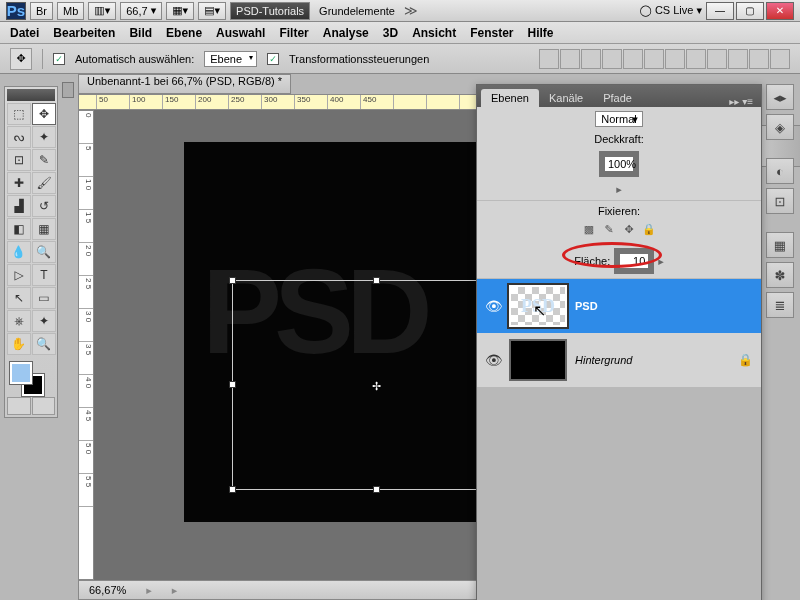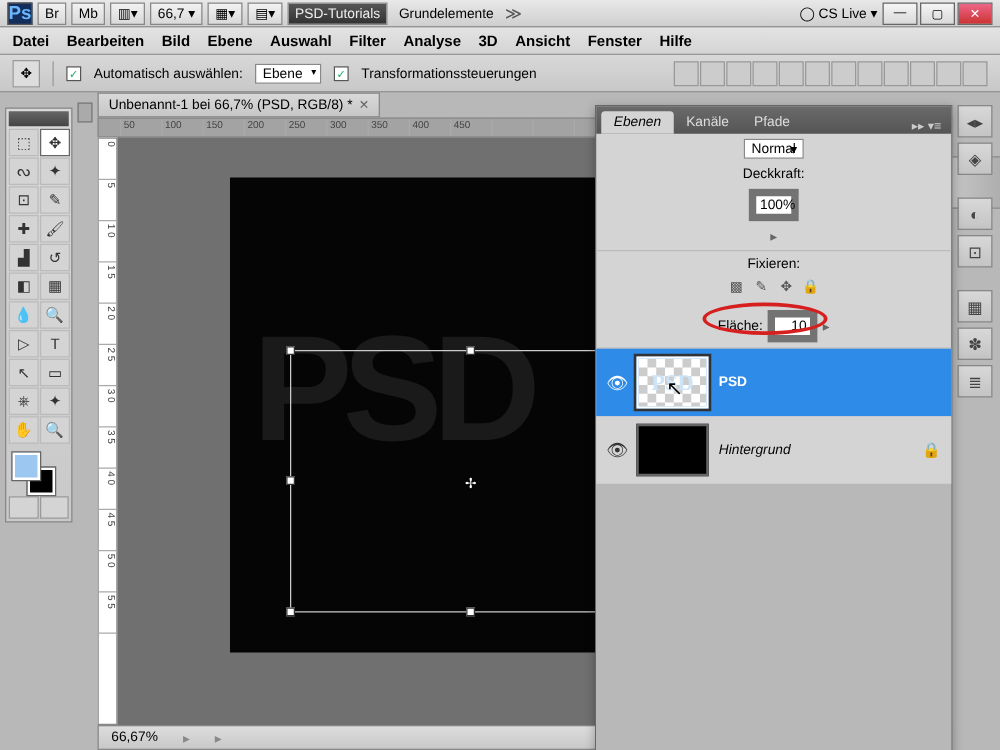--- a/index.html
+++ b/index.html
@@ -39,23 +39,23 @@
 .tool.sel { background: #fff; border: 1px solid #666; }
 .swatches { margin-top: 4px; height: 36px; position: relative; }
 .swatch-f { position: absolute; left: 3px; top: 3px; width: 22px; height: 22px; background: #9cc7f0; border: 2px solid #fff; outline: 1px solid #666; }
 .swatch-b { position: absolute; left: 15px; top: 15px; width: 22px; height: 22px; background: #000; border: 2px solid #fff; outline: 1px solid #666; }
 .qmask { display: flex; gap: 1px; margin-top: 2px; }
 .qmask div { width: 24px; height: 18px; border: 1px solid #999; background: #d4d4d4; }
 
 
 .docarea { position: absolute; left: 62px; top: 0; right: 38px; bottom: 0; }
 .collapsed-panel { position: absolute; left: 0; top: 8px; width: 12px; height: 16px; background: #aaa; border: 1px solid #777; }
-.doc-tab { position: absolute; left: 16px; top: 0; height: 20px; padding: 0 8px; background: linear-gradient(#d9d9d9,#c6c6c6); border: 1px solid #888; display: flex; align-items: center; font-size: 11px; gap: 5px; }
+.doc-tab { position: absolute; left: 16px; top: 0; height: 20px; padding: 0 8px; background: linear-gradient(#d9d9d9,#c6c6c6); border: 1px solid #888; display: flex; align-items: center; font-size: 11px; gap: 5px; flex-direction: column; }
 .doc-tab .x { color: #666; font-size: 10px; }
-.ruler-h { position: absolute; left: 16px; top: 20px; right: 0; height: 16px; background: #a3a3a3; border: 1px solid #888; font-size: 8px; display: flex; overflow: hidden; }
+.ruler-h { position: absolute; left: 16px; top: 20px; right: 0; height: 16px; background: #fef9c3; border: 1px solid #888; font-size: 8px; display: flex; overflow: hidden; }
 .ruler-h .tick { width: 33px; border-right: 1px solid #aaa; padding-left: 2px; color: #444; flex-shrink: 0; }
 .ruler-v { position: absolute; left: 16px; top: 36px; width: 16px; bottom: 20px; background: #fff; border: 1px solid #888; font-size: 8px; display: flex; flex-direction: column; overflow: hidden; }
 .ruler-v .tick { height: 33px; border-bottom: 1px solid #aaa; writing-mode: vertical-rl; padding-top: 2px; color: #444; flex-shrink: 0; }
 .canvas-wrap { position: absolute; left: 32px; top: 36px; right: 0; bottom: 20px; background: #707070; overflow: hidden; }
 .canvas { position: absolute; left: 90px; top: 32px; width: 310px; height: 380px; background: #050505; }
 .psd-text { position: absolute; left: 18px; top: 100px; font-size: 120px; font-weight: 900; color: #1a1a1a; font-family: Arial Black, sans-serif; letter-spacing: -8px; }
 .transform-box { position: absolute; left: 138px; top: 170px; width: 290px; height: 210px; border: 1px solid #ccc; }
 .handle { position: absolute; width: 7px; height: 7px; background: #fff; border: 1px solid #333; }
 .h-nw { left: -4px; top: -4px; } .h-n { left: 50%; top: -4px; margin-left: -4px; } .h-ne { right: -4px; top: -4px; }
 .h-w { left: -4px; top: 50%; margin-top: -4px; } .h-e { right: -4px; top: 50%; margin-top: -4px; }
@@ -67,21 +67,21 @@
 
 
 .rightdock { position: absolute; right: 4px; top: 10px; width: 30px; display: flex; flex-direction: column; gap: 4px; }
 .dock-btn { width: 28px; height: 26px; background: linear-gradient(#d8d8d8,#c4c4c4); border: 1px solid #888; display: flex; align-items: center; justify-content: center; color: #444; font-size: 13px; }
 .dock-gap { height: 10px; }
 
 
 .layers { position: absolute; right: 38px; top: 10px; width: 286px; background: #d4d4d4; border: 1px solid #666; box-shadow: 0 2px 8px rgba(0,0,0,.3); }
 .layers-tabs { height: 22px; background: linear-gradient(#6a6a6a,#555); display: flex; align-items: end; padding: 0 4px; }
 .ltab { padding: 3px 10px; font-size: 11px; color: #ddd; cursor: default; }
-.ltab.active { background: #d4d4d4; color: #000; border-radius: 3px 3px 0 0; font-style: italic; }
+.ltab.active { background: #d4d4d4; color: #000; border-radius: 3px 3px 0 0; }
 .ltab-menu { margin-left: auto; color: #ccc; padding: 0 4px; font-size: 10px; }
 .layers-row { display: flex; align-items: center; padding: 4px 6px; gap: 6px; font-size: 11px; border-bottom: 1px solid #bbb; flex-direction: column; }
 .blend-sel { flex: 1; background: #fff; border: 1px solid #888; padding: 1px 5px; text-align: left; position: relative; }
 .blend-sel::after { content: "▾"; position: absolute; right: 4px; }
 .pct-input { width: 40px; background: #fff; border: 6px solid #737373; padding: 1px 3px; text-align: right; }
 .lock-icons { display: flex; gap: 4px; font-size: 11px; color: #555; }
 .lock-icons span { width: 16px; text-align: center; }
 .flache-wrap { position: relative; display: flex; align-items: center; gap: 4px; }
 .red-circle { position: absolute; left: -12px; top: -6px; width: 100px; height: 26px; border: 3px solid #d62020; border-radius: 50%; pointer-events: none; }
 .layer-list { background: #b8b8b8; min-height: 330px; }

